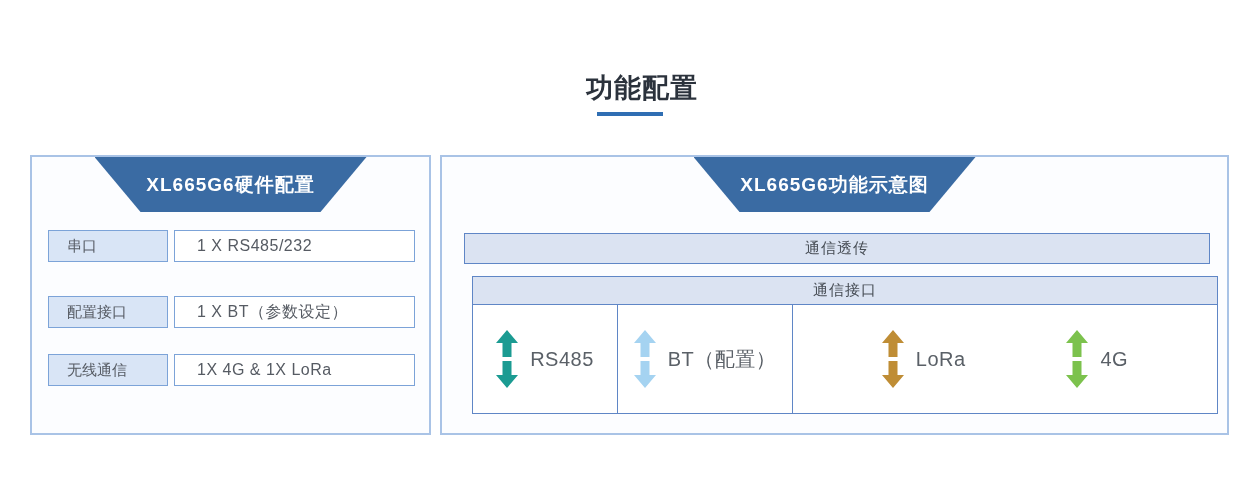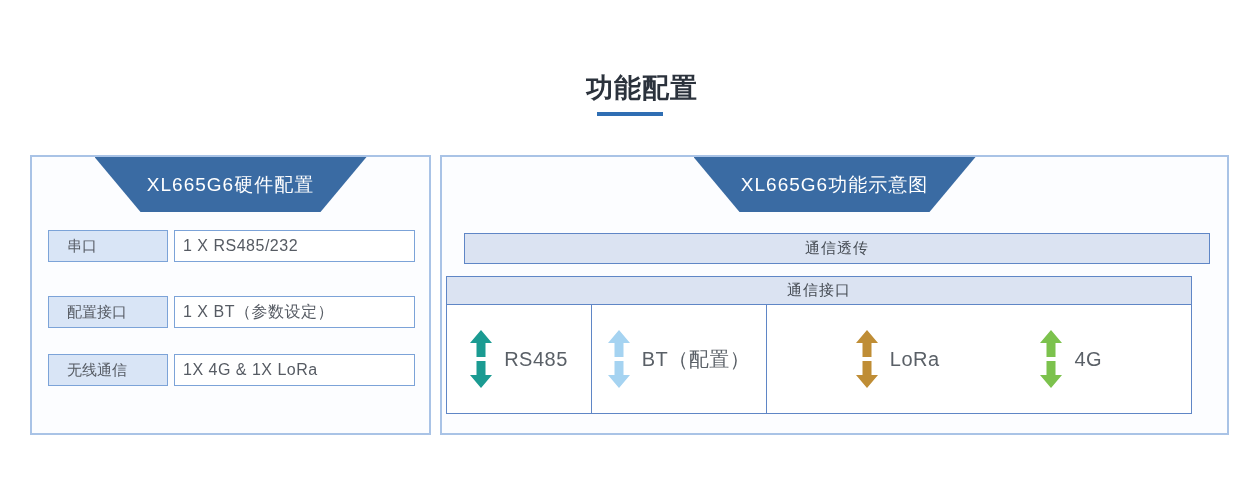--- a/index.html
+++ b/index.html
@@ -30,49 +30,49 @@
     position:absolute;top:155px;height:280px;background:#fcfdff;
     border:2px solid var(--panel-border);
   }
   .panel-left{left:30px;width:401px;}
   .panel-right{left:440px;width:789px;padding-left:26px;}
   .trapezoid{
     position:absolute;top:0;left:50%;transform:translateX(-50%);
     height:55px;background:var(--accent-blue);
     clip-path:polygon(0 0,100% 0,calc(100% - 46px) 100%,46px 100%);
     display:flex;align-items:center;justify-content:center;
-    color:#ffffff;font-size:19px;font-weight:normal;letter-spacing:1px;
+    color:#ffffff;font-size:19px;font-weight:bold;letter-spacing:1px;
   }
   .trapezoid-left{width:272px;}
   .trapezoid-right{width:282px;}
   .hw-row{position:absolute;left:0;width:100%;height:32px;}
   .hw-row-1{top:73px;}
   .hw-row-2{top:139px;}
   .hw-row-3{top:197px;}
   .hw-label{
     position:absolute;left:16px;top:0;width:120px;height:32px;
     background:var(--label-fill);border:1px solid var(--box-border);
     display:flex;align-items:center;padding-left:18px;
     font-size:15px;color:var(--text-gray);
   }
   .hw-value{
     position:absolute;left:142px;top:0;width:241px;height:32px;
     background:#ffffff;border:1px solid var(--box-border);
-    display:flex;align-items:center;padding-left:8px;
+    display:flex;align-items:center;padding-left:22px;
     font-size:16px;color:var(--text-gray);letter-spacing:0.5px;
   }
   .bar{
     border:1px solid var(--bar-border);background:var(--bar-fill);
     display:flex;align-items:center;justify-content:center;
     font-size:15px;color:#474d55;letter-spacing:1px;text-align:center;
   }
   .transparent-bar{
     position:absolute;left:22px;top:76px;width:746px;height:31px;
   }
-  .interface-group{position:absolute;left:4px;top:119px;width:746px;}
+  .interface-group{position:absolute;left:30px;top:119px;width:746px;}
   .interface-bar{width:100%;height:29px;}
   .interface-table{
     display:flex;width:100%;height:109px;background:#ffffff;
     border:1px solid var(--bar-border);border-top:none;
   }
   .iface-cell{
     display:flex;align-items:center;justify-content:center;gap:12px;
   }
   .cell-1{width:145px;border-right:1px solid var(--bar-border);}
   .cell-2{width:175px;border-right:1px solid var(--bar-border);}

